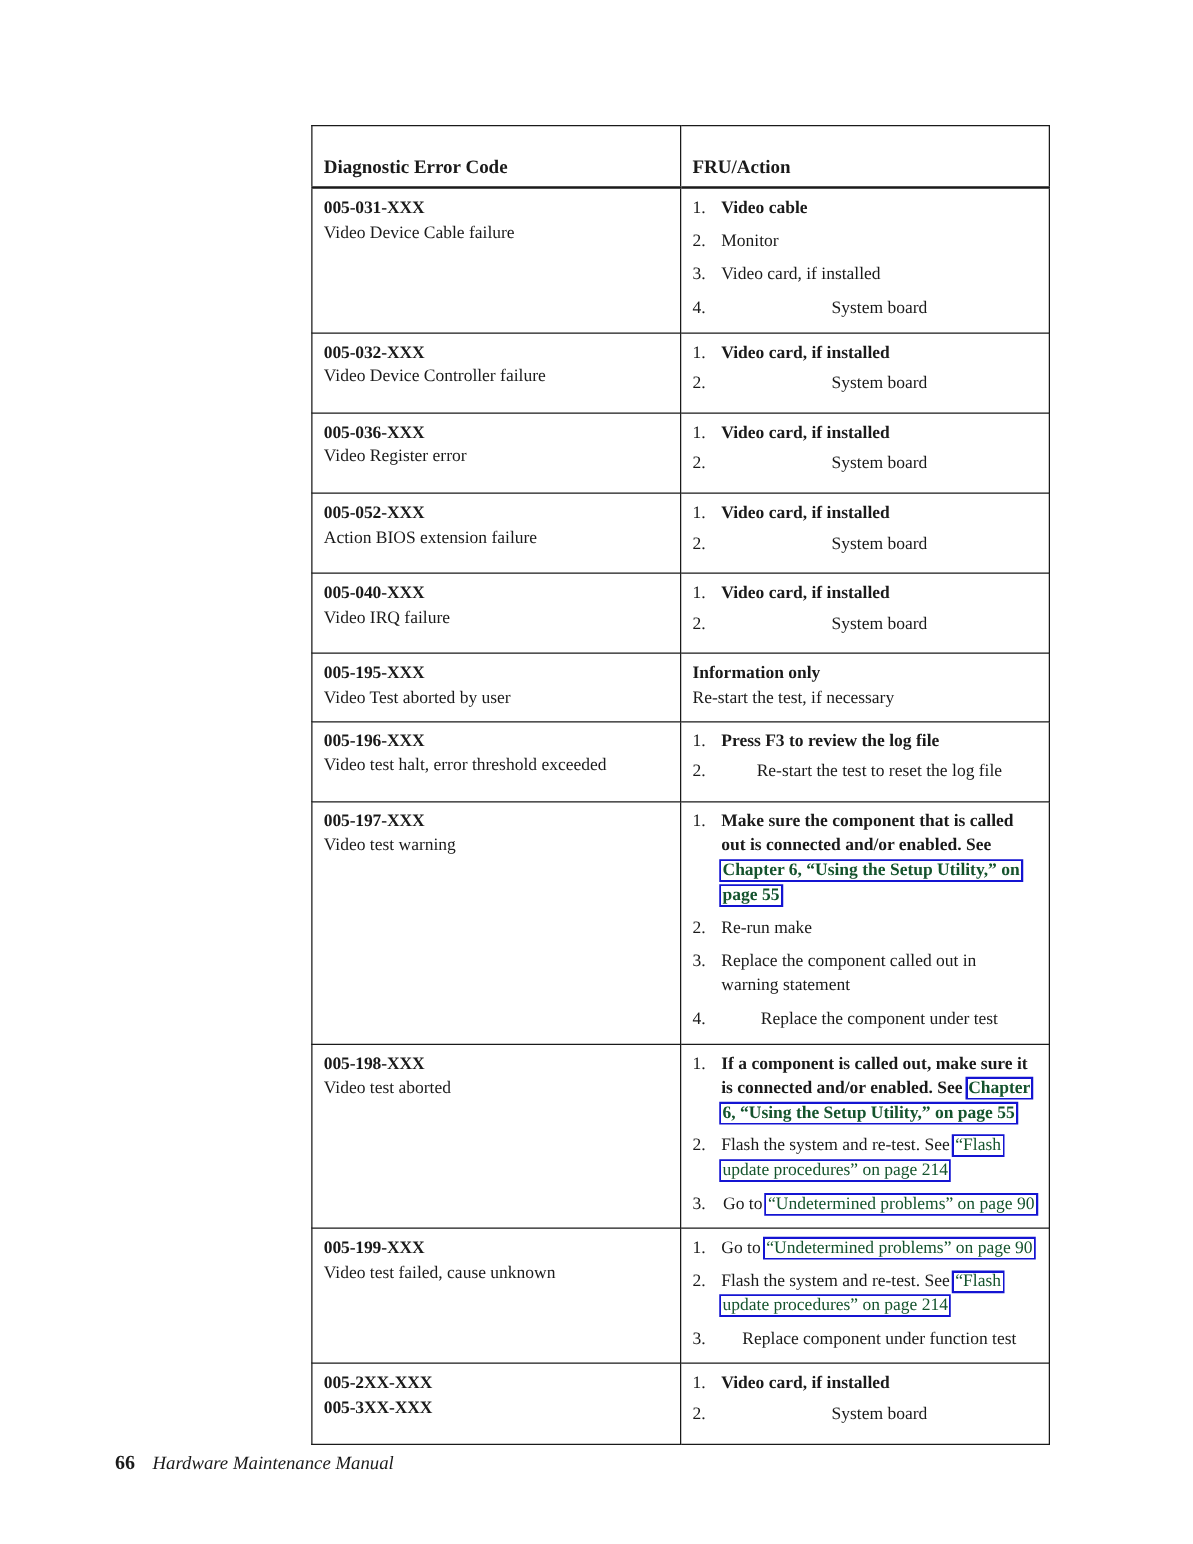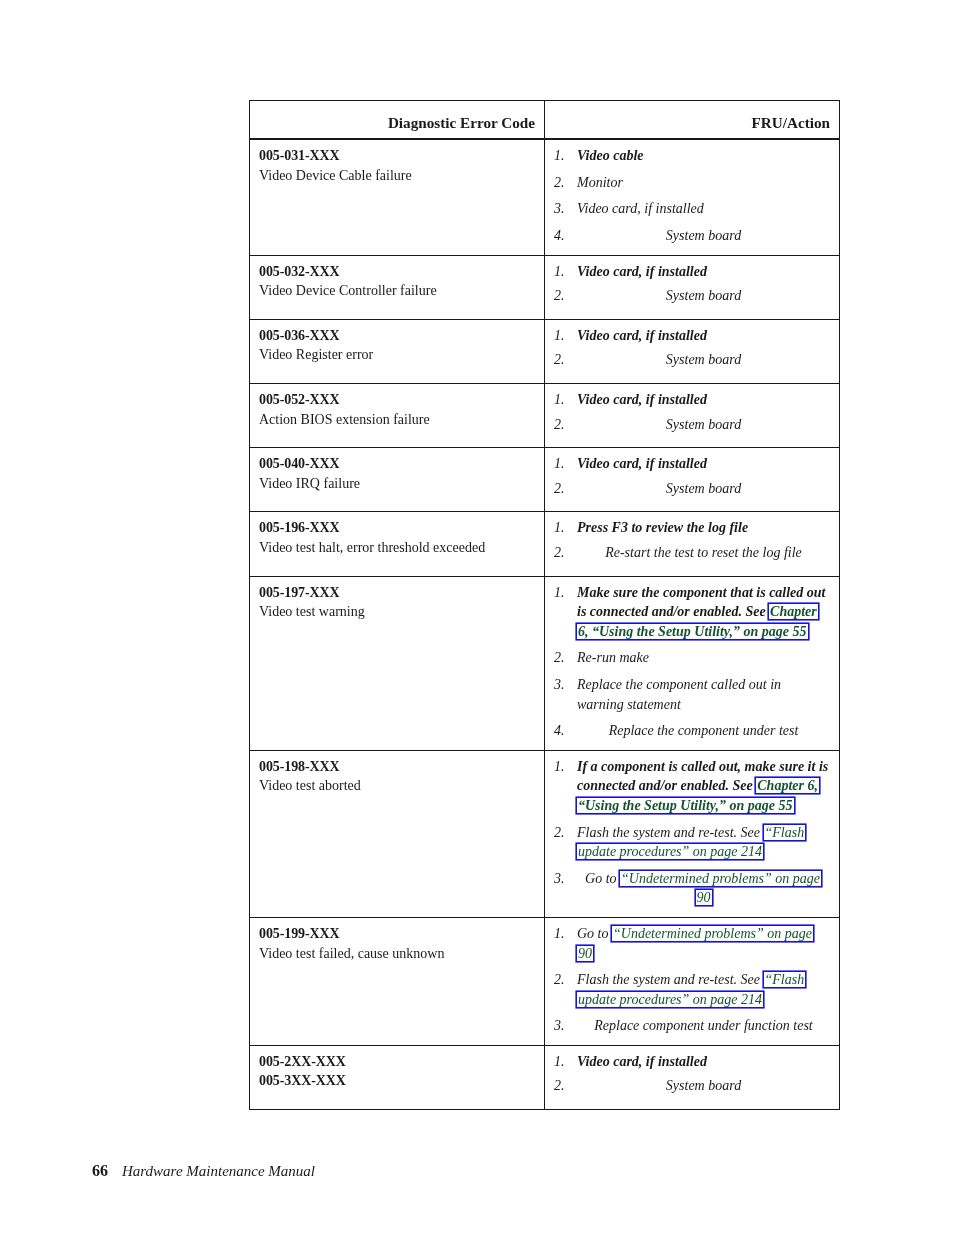--- a/index.html
+++ b/index.html
@@ -41,24 +41,24 @@
     border: 1px solid #1a1a1a;
     vertical-align: top;
     padding: 6px 9px 8px 9px;
     font-size: 14px;
     line-height: 1.40;
   }
 
   #err-table thead th {
     border-bottom: 2px solid #1a1a1a;
     font-weight: bold;
-    padding-top: 11px;
+    padding-top: 22px;
     padding-bottom: 5px;
     font-size: 15.2px;
-    text-align: right;
+    text-align: left;
   }
 
   .code {
     font-weight: bold;
     display: block;
     letter-spacing: -0.1px;
   }
   .desc {
     display: block;
     font-weight: normal;
@@ -70,21 +70,20 @@
     margin: 0;
     padding: 0;
     list-style: none;
     counter-reset: act;
   }
   ol.actions > li {
     counter-increment: act;
     position: relative;
     padding-left: 23px;
     margin-bottom: 7px;
-    font-style: italic;
   }
   ol.actions > li:last-child { margin-bottom: 1px; text-align: center; }
   ol.actions > li::before {
     content: counter(act) ".";
     position: absolute;
     left: 0;
     top: 0;
     font-weight: normal;
   }
   ol.actions > li.b { font-weight: bold; }
@@ -204,20 +203,32 @@
           </td>
           <td>
             <ol class="actions tight">
               <li class="b"><span>Video card, if installed</span></li>
               <li><span>System board</span></li>
             </ol>
           </td>
         </tr>
         <tr>
           <td>
+            <span class="code">005-195-XXX</span>
+            <span class="desc">Video Test aborted by user</span>
+          </td>
+          <td>
+            <div class="plain-action">
+              <span class="hdr">Information only</span>
+              <span class="sub">Re-start the test, if necessary</span>
+            </div>
+          </td>
+        </tr>
+        <tr>
+          <td>
             <span class="code">005-196-XXX</span>
             <span class="desc">Video test halt, error threshold exceeded</span>
           </td>
           <td>
             <ol class="actions tight">
               <li class="b"><span>Press F3 to review the log file</span></li>
               <li><span>Re-start the test to reset the log file</span></li>
             </ol>
           </td>
         </tr>

